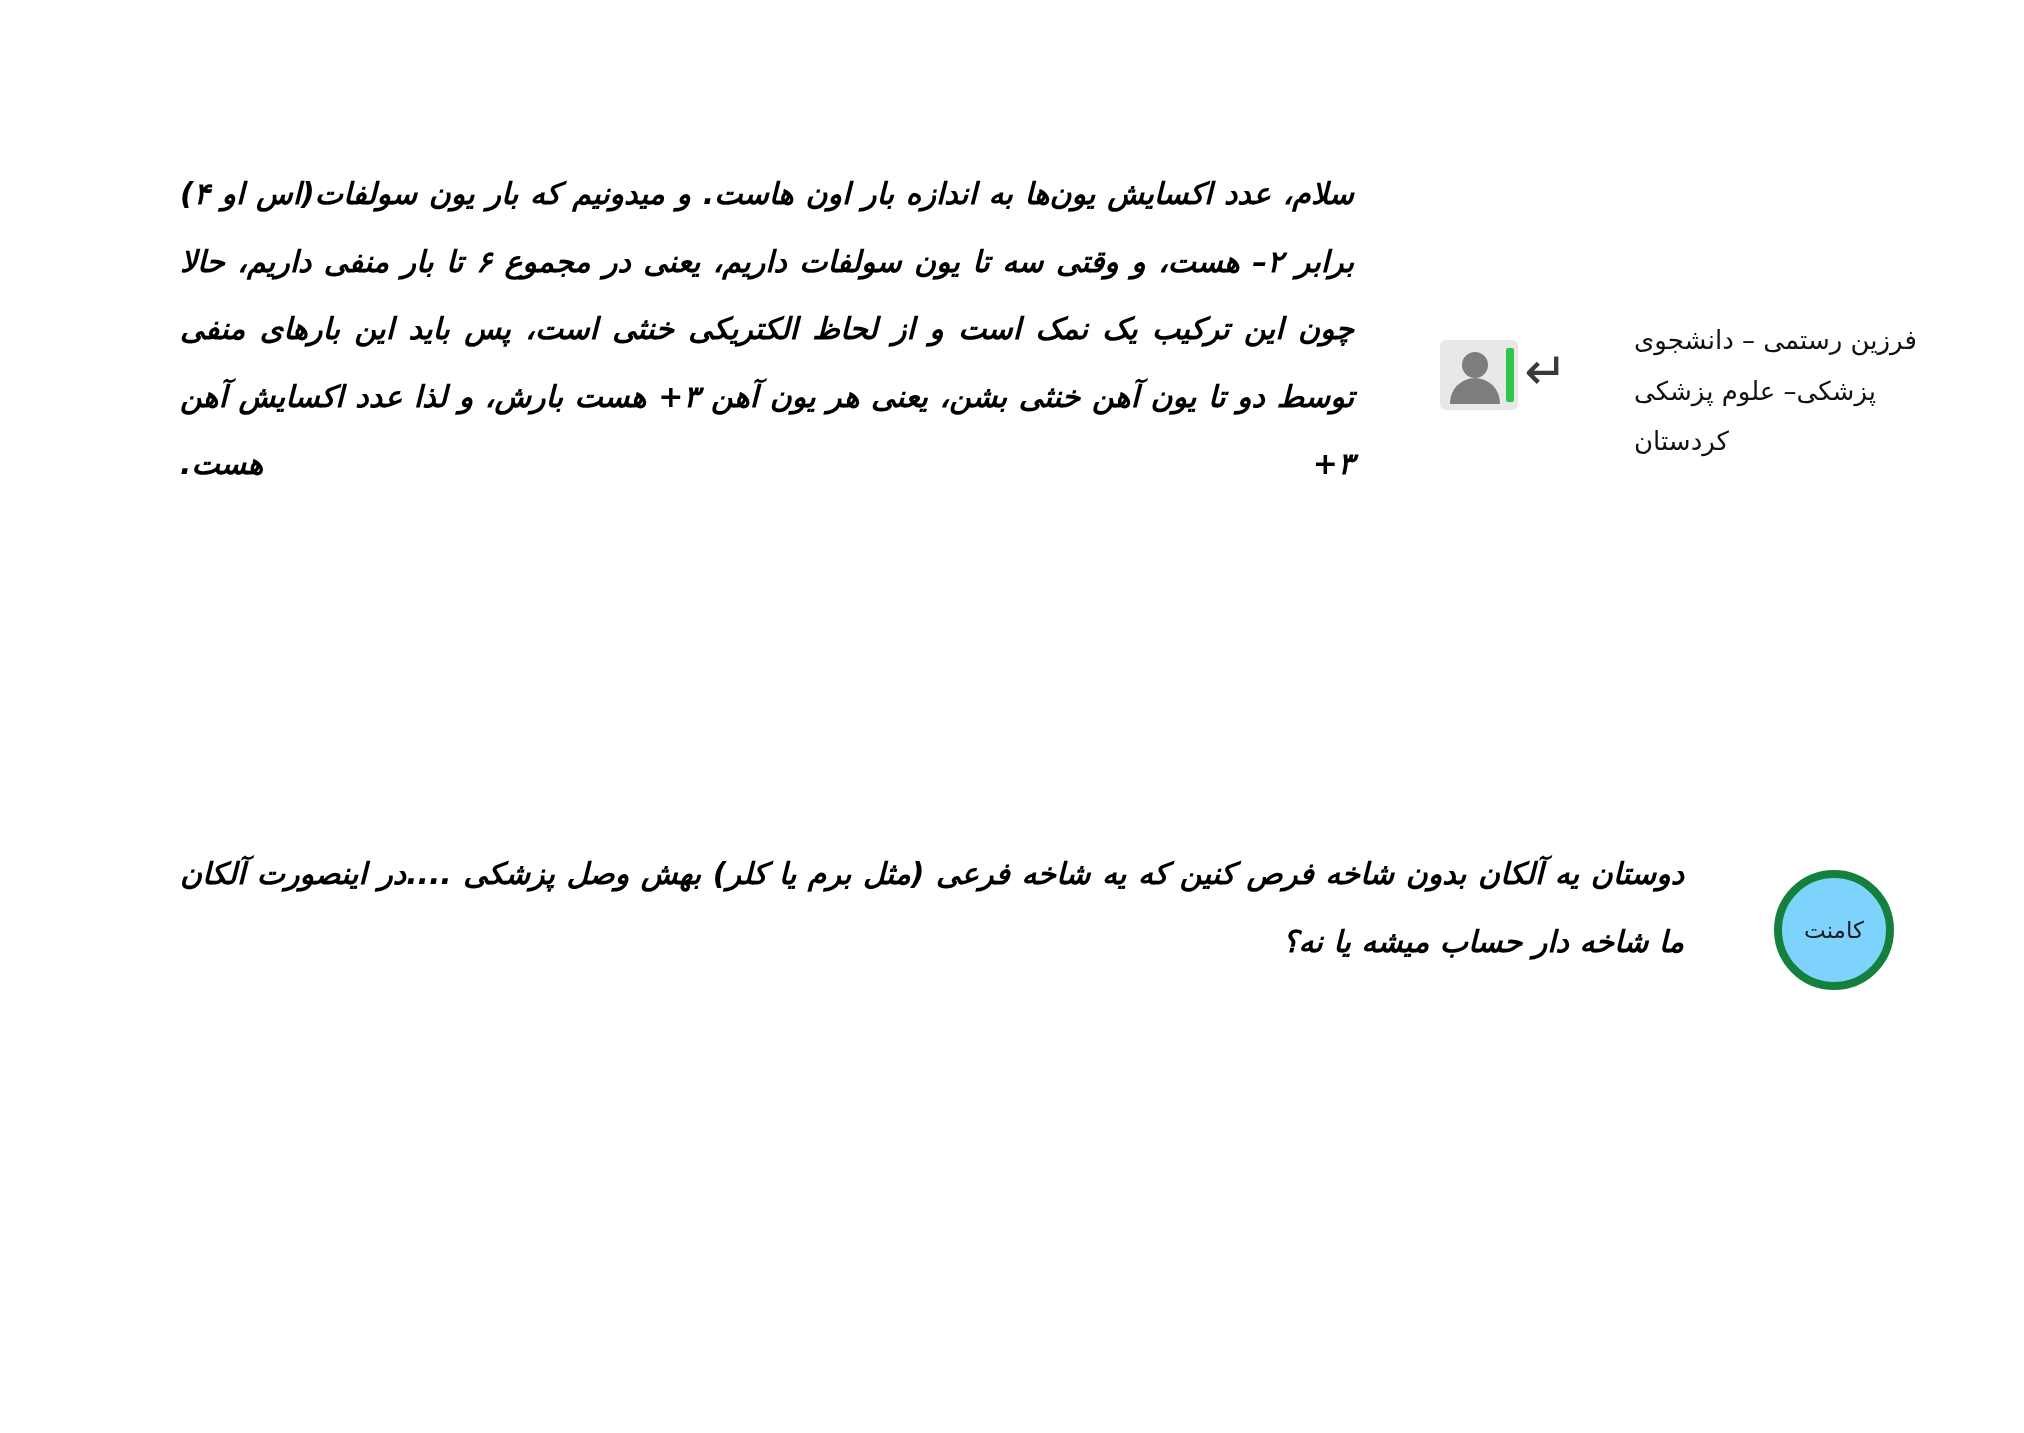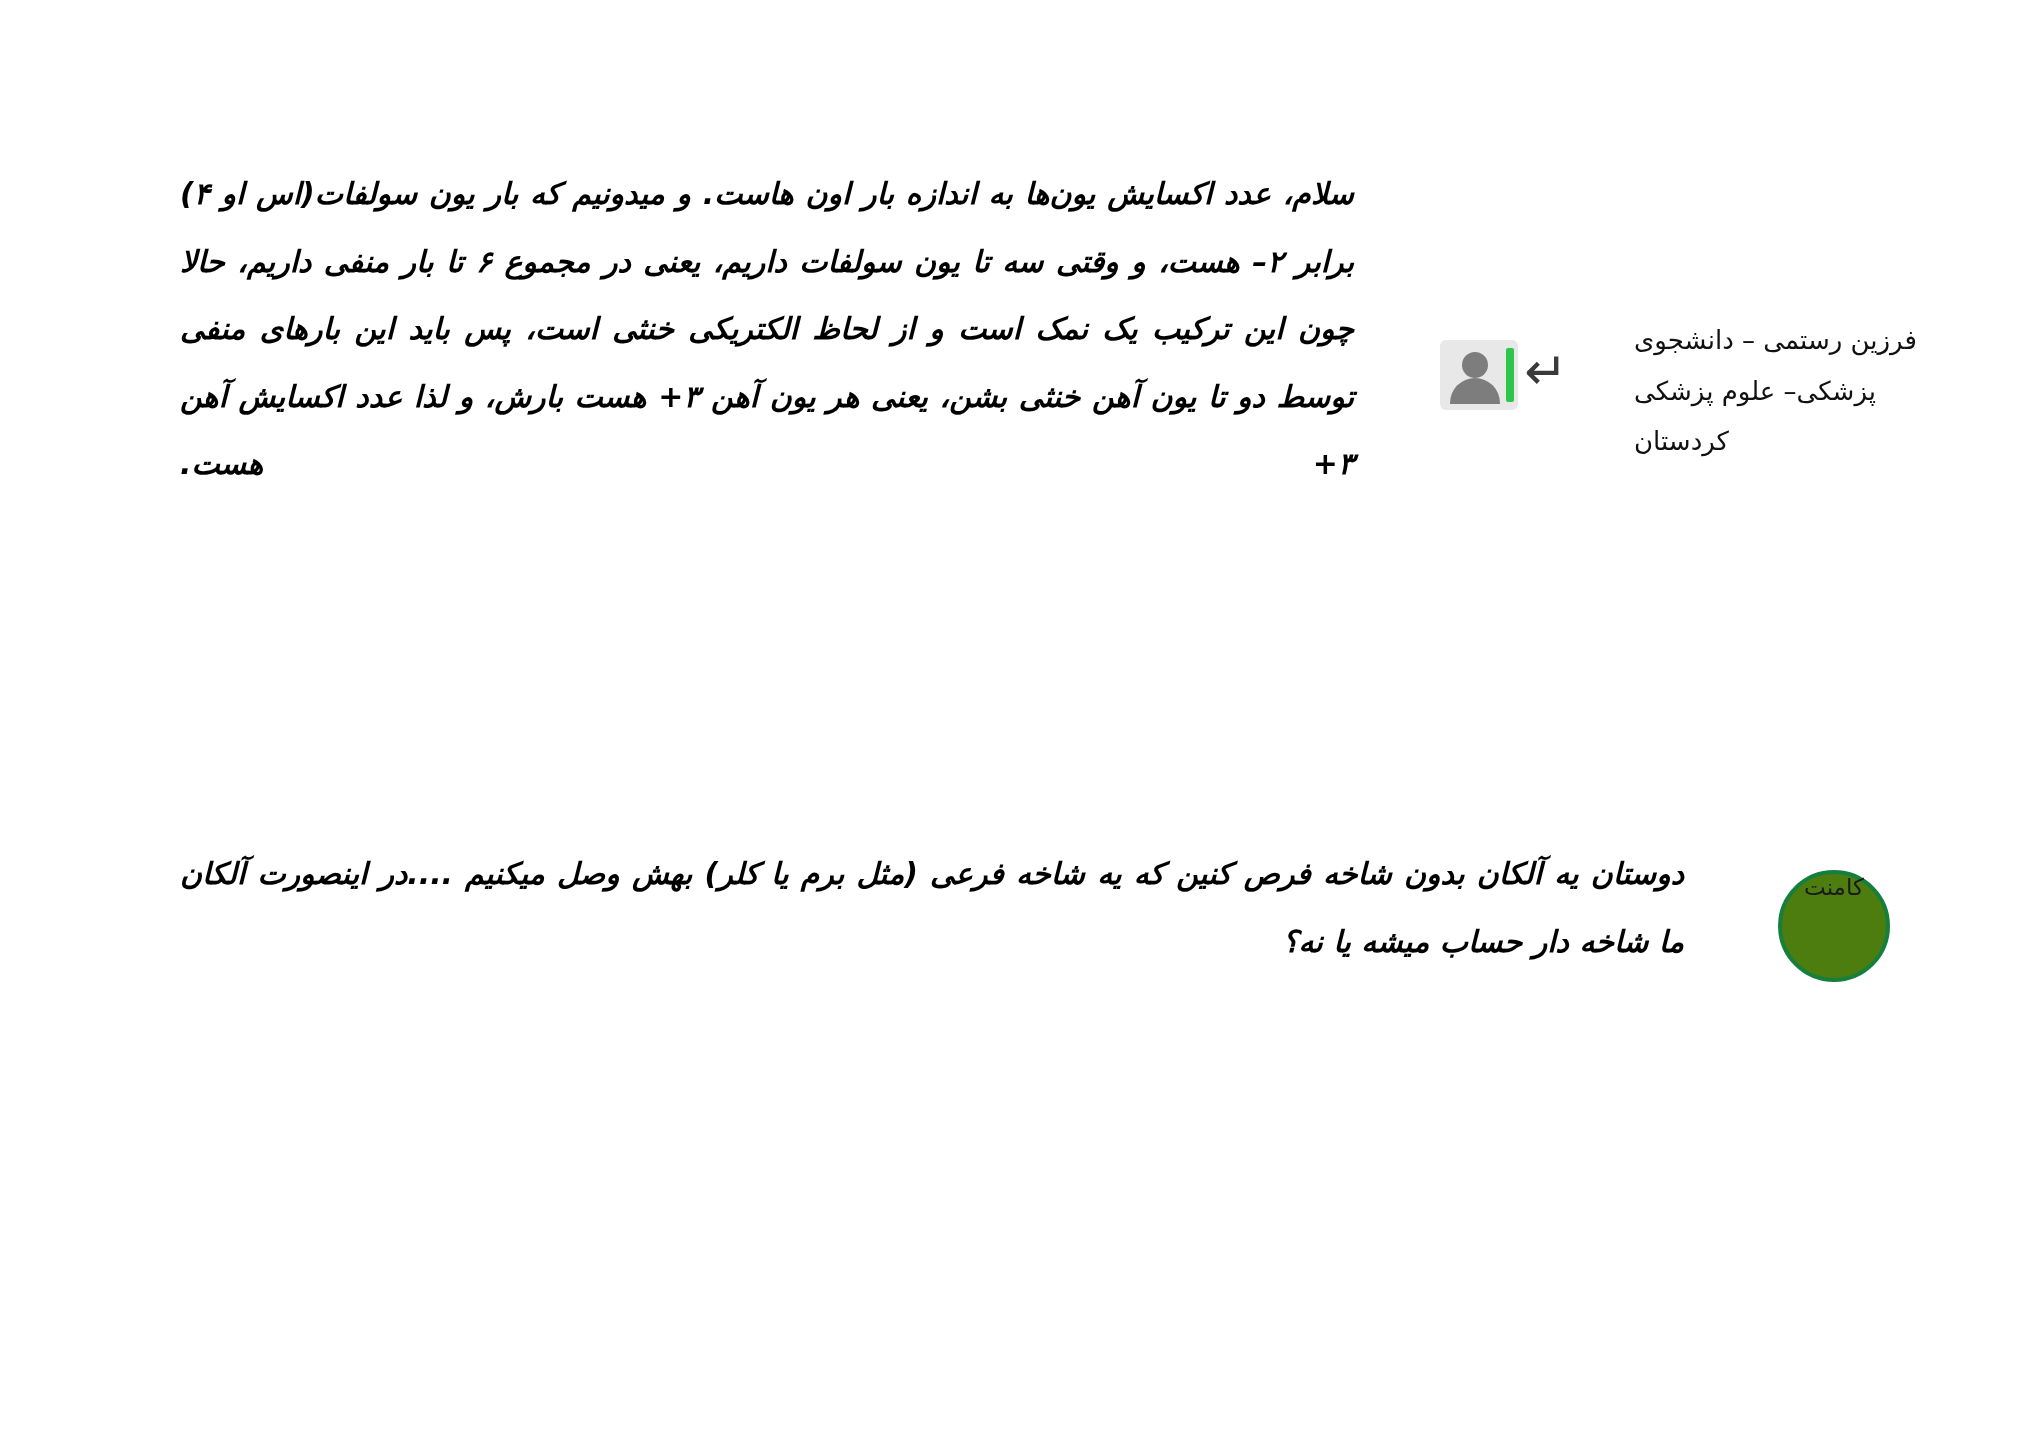--- a/index.html
+++ b/index.html
@@ -118,25 +118,26 @@
     font-size: 52px;
     line-height: 1;
     color: #3a3a3a;
     transform: translateY(-4px);
   }
 
   
   .comment-bubble {
     width: 104px;
     height: 104px;
-    border: 4px solid #15803d;
+    border: 8px solid #15803d;
     border-radius: 50%;
     display: flex;
+    align-items: center;
     justify-content: center;
-    background: #4d7c0f;
+    background: #7dd3fc;
   }
   .comment-bubble span {
     font-size: 23px;
     color: #1a1a1a;
   }
 
   
   .text-col {
     flex: 1 1 auto;
     padding-left: 30px;
@@ -188,18 +189,18 @@
   <div class="entry entry-2">
 
 
     <div class="badge-col">
       <div class="comment-bubble">
         <span>کامنت</span>
       </div>
     </div>
 
     <div class="text-col">
-      <div class="body-text">دوستان یه آلکان بدون شاخه فرص کنین که یه شاخه فرعی (مثل برم یا کلر) بهش وصل میکنیم ....در اینصورت آلکان ما شاخه دار حساب میشه یا نه؟</div>
+      <div class="body-text">دوستان یه آلکان بدون شاخه فرص کنین که یه شاخه فرعی (مثل برم یا کلر) بهش وصل پزشکی ....در اینصورت آلکان ما شاخه دار حساب میشه یا نه؟</div>
     </div>
 
   </div>
 
 </div>
 
 </body></html>

